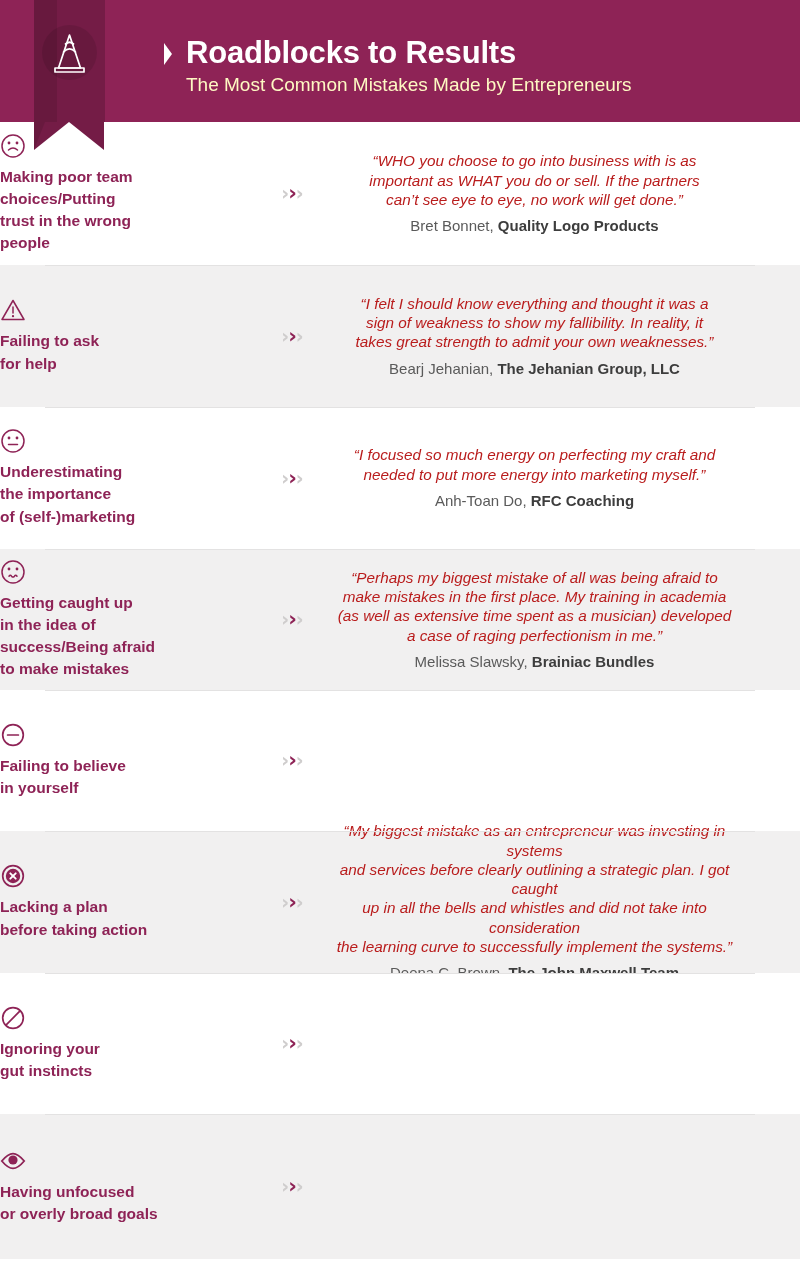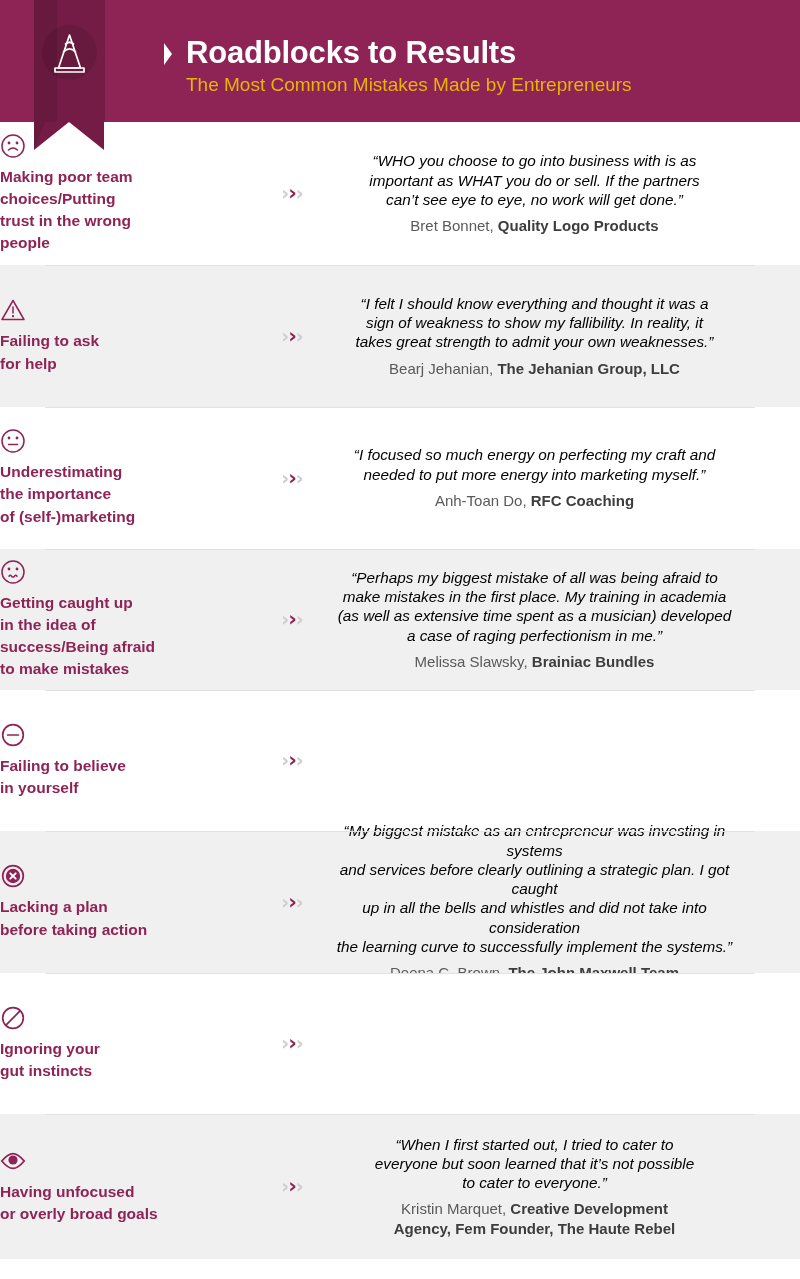--- a/index.html
+++ b/index.html
@@ -48,21 +48,21 @@
   }
   .header-title {
     color: #ffffff;
     font-size: 31px;
     font-weight: bold;
     letter-spacing: -0.2px;
     line-height: 1.05;
     white-space: nowrap;
   }
   .header-subtitle {
-    color: #eab308;
+    color: #fef9c3;
     font-size: 19px;
     font-weight: normal;
     margin-top: 6px;
     margin-left: 24px;
     line-height: 1.1;
     white-space: nowrap;
   }
 
   
   .ribbon {
@@ -191,21 +191,21 @@
   .chev.dark { color: #8e2356; font-size: 21px; margin: 0 -1px; }
 
   .right-col {
     flex: 1;
     box-sizing: border-box;
     padding-right: 65px;
     padding-left: 4px;
     text-align: center;
   }
   .quote {
-    color: #000000;
+    color: #b91c1c;
     font-size: 15.3px;
     font-style: italic;
     line-height: 1.26;
     white-space: pre-line;
   }
   .attrib {
     margin-top: 7px;
     font-size: 15px;
     color: #5a5a5a;
     line-height: 1.3;
@@ -442,24 +442,15 @@
         <circle cx="13" cy="12" r="4.6" fill="#8e2356"></circle>
       </svg>
       <div class="left-label">Having unfocused
 or overly broad goals</div>
     </div>
     <div class="arrow-col">
       <span class="chev pale">›</span>
       <span class="chev dark">›</span>
       <span class="chev pale">›</span>
     </div>
-    <div class="right-col">
-      <div class="quote">“When I first started out, I tried to cater to
-everyone but soon learned that it’s not possible
-to cater to everyone.”</div>
-      <div class="attrib">
-        <span class="person">Kristin Marquet, </span><span class="company" style="white-space:pre-line">Creative Development
-Agency, Fem Founder, The Haute Rebel</span>
-      </div>
-    </div>
   </div>
 
 </div>
 
 </body></html>

